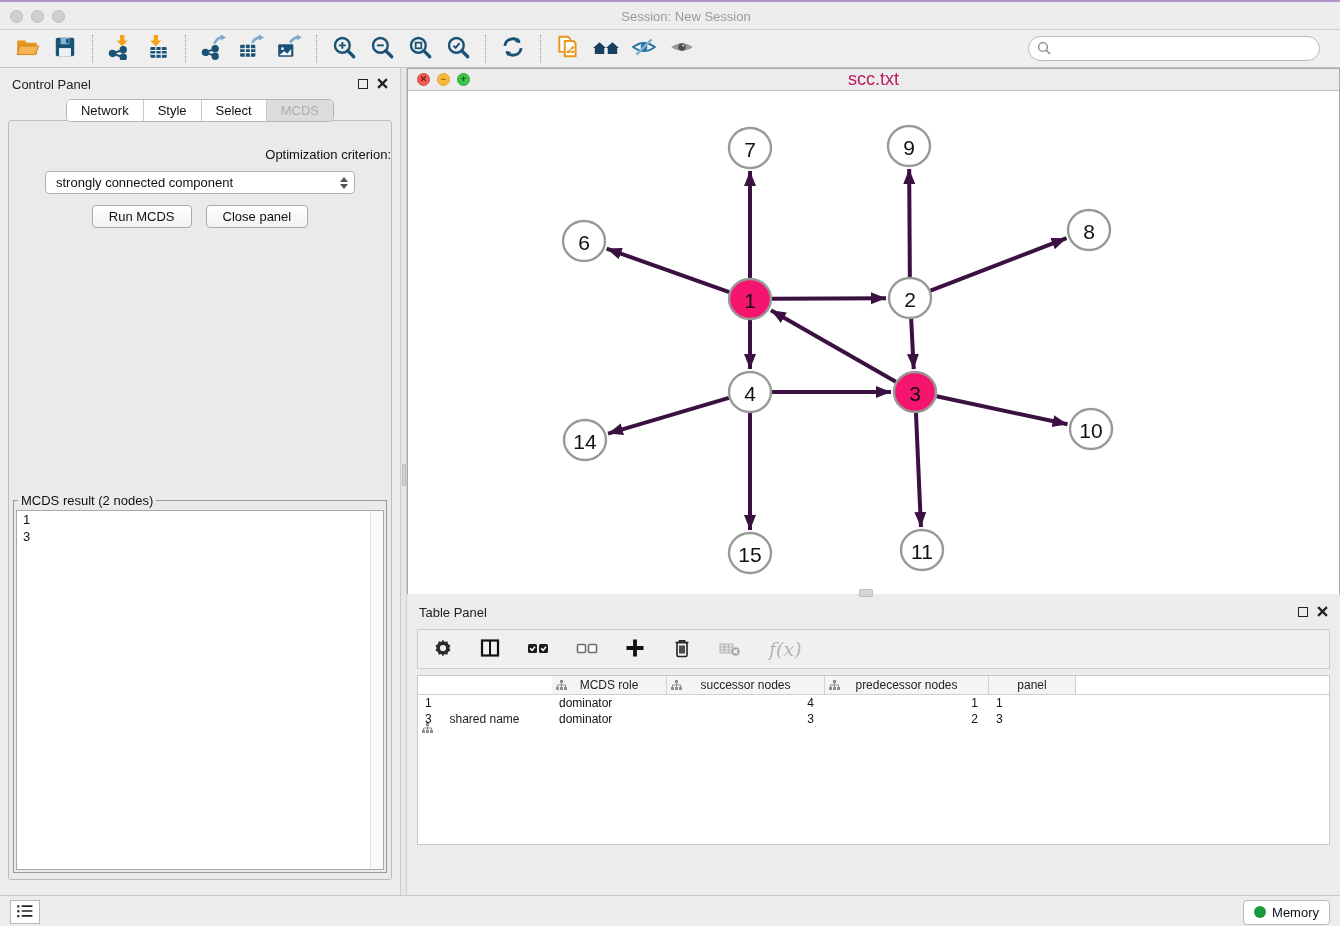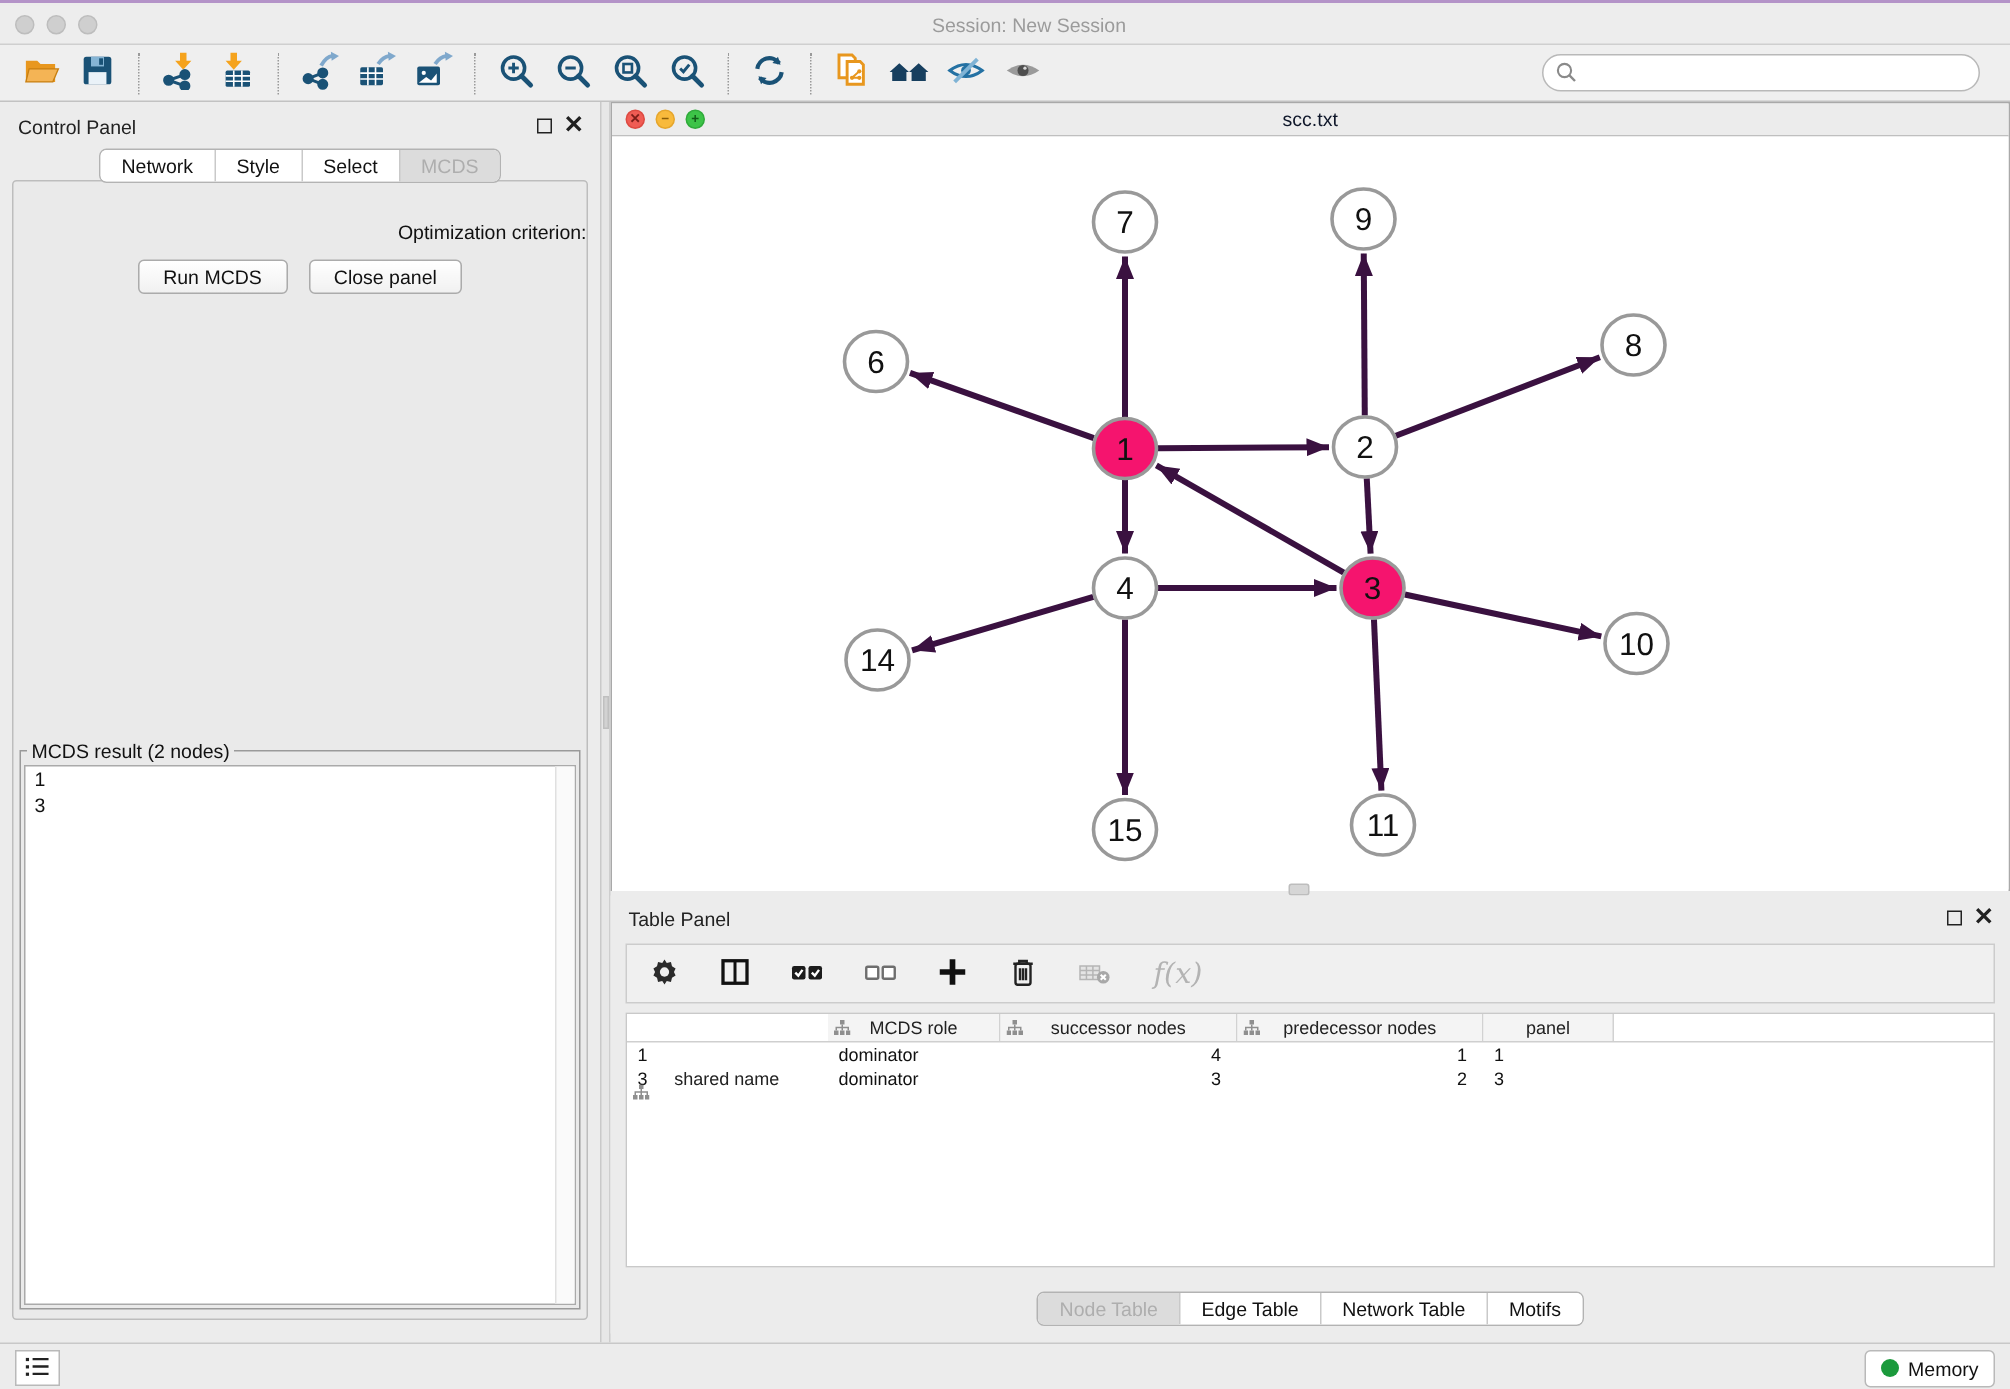--- a/index.html
+++ b/index.html
@@ -45,21 +45,21 @@
   .result-text{font-size:13px;color:#111;padding:1px 6px;white-space:pre;line-height:1.3;}
   .result-scroll{position:absolute;right:0;top:0;bottom:0;width:13px;background:#fafafa;border-left:1px solid #e0e0e0;}
   
   .network-window{position:absolute;left:407px;top:66px;width:933px;height:526px;border:1px solid #a9a9a9;background:#fff;}
   .nw-titlebar{position:relative;height:22px;background:#ececec;border-bottom:1px solid #bfbfbf;display:flex;align-items:center;}
   .nw-lights{display:flex;gap:7px;margin-left:9px;z-index:2;}
   .nwl{width:13px;height:13px;border-radius:50%;display:flex;align-items:center;justify-content:center;font-size:9px;font-weight:bold;line-height:1;}
   .nwl.red{background:#f05c54;border:1px solid #dd4a41;color:#7c1d18;}
   .nwl.yellow{background:#f8ba3c;border:1px solid #e6a62c;color:#8a5d08;}
   .nwl.green{background:#3dc348;border:1px solid #2fab3a;color:#115c18;}
-  .nw-title{position:absolute;left:0;right:0;text-align:center;font-size:13px;color:#0f172a;}
+  .nw-title{position:absolute;left:0;right:0;text-align:center;font-size:18px;color:#be185d;}
   .nw-canvas{position:relative;width:931px;height:503px;background:#fff;overflow:hidden;}
   .h-grip{position:absolute;left:859px;top:587px;width:14px;height:8px;background:#d6d6d6;border:1px solid #bdbdbd;border-radius:2px;}
   
   .table-panel{position:absolute;left:407px;top:595px;width:933px;height:292px;background:#ececec;}
   .tp-header{display:flex;align-items:center;padding:6px 12px 4px 12px;}
   .tp-toolbar{margin:4px 10px 0 10px;height:40px;background:#f0f0f0;border:1px solid #cccccc;display:flex;align-items:center;padding-left:14px;gap:25px;}
   .tp-tbtn{border:none;background:transparent;padding:0;display:flex;align-items:center;justify-content:flex-end;}
   .fx-label{font-family:"DejaVu Serif",serif;font-style:italic;font-size:19px;color:#b3b3b3;}
   .tablewrap{margin:6px 10px 0 10px;background:#fff;border:1px solid #c9c9c9;height:170px;overflow:hidden;position:relative;}
   .thead{display:flex;height:19px;border-bottom:1px solid #cfcfcf;}
@@ -255,20 +255,27 @@
       </span>
     </div>
     <div class="seg-row"><div class="seg" id="cp-tabs">
           <div class="seg-tab">Network</div>
           <div class="seg-tab">Style</div>
           <div class="seg-tab">Select</div>
           <div class="seg-tab selected">MCDS</div>
         </div></div>
     <div class="cp-body">
       <div class="opt-label">Optimization criterion:</div>
+      <div class="dropdown">
+        <span>strongly connected component</span>
+        <span class="dd-stepper">
+            <span class="tri-up"></span>
+            <span class="tri-down"></span>
+          </span>
+      </div>
       <div class="btn-row">
         <button class="mac-btn">Run MCDS</button>
         <button class="mac-btn">Close panel</button>
       </div>
       <fieldset class="result-fieldset">
         <legend>MCDS result (2 nodes)</legend>
         <div class="result-area">
           <div class="result-text">1
 3</div>
           <div class="result-scroll"></div>
@@ -499,26 +506,20 @@
           </div>
           <div class="trow">
             <div class="td left" style="width: 134px;">3</div>
             <div class="td left" style="width: 115px;">dominator</div>
             <div class="td right" style="width: 158px;">3</div>
             <div class="td right" style="width: 164px;">2</div>
             <div class="td left" style="width: 87px;">3</div>
           </div>
         </div>
     </div>
-    <div class="tp-tabs"><div class="seg" id="tp-tabs">
-          <div class="seg-tab selected">Node Table</div>
-          <div class="seg-tab">Edge Table</div>
-          <div class="seg-tab">Network Table</div>
-          <div class="seg-tab">Motifs</div>
-        </div></div>
   </div>
 
   <div class="statusbar">
     <button class="list-btn">
         <span><svg width="20" height="18" viewBox="0 0 24 22">
             <g stroke="#222" stroke-width="2">
               <path d="M8 5 h13 M8 11 h13 M8 17 h13"></path>
             </g>
             <g fill="#222">
               <rect x="2.5" y="4" width="2.6" height="2.6"></rect>

